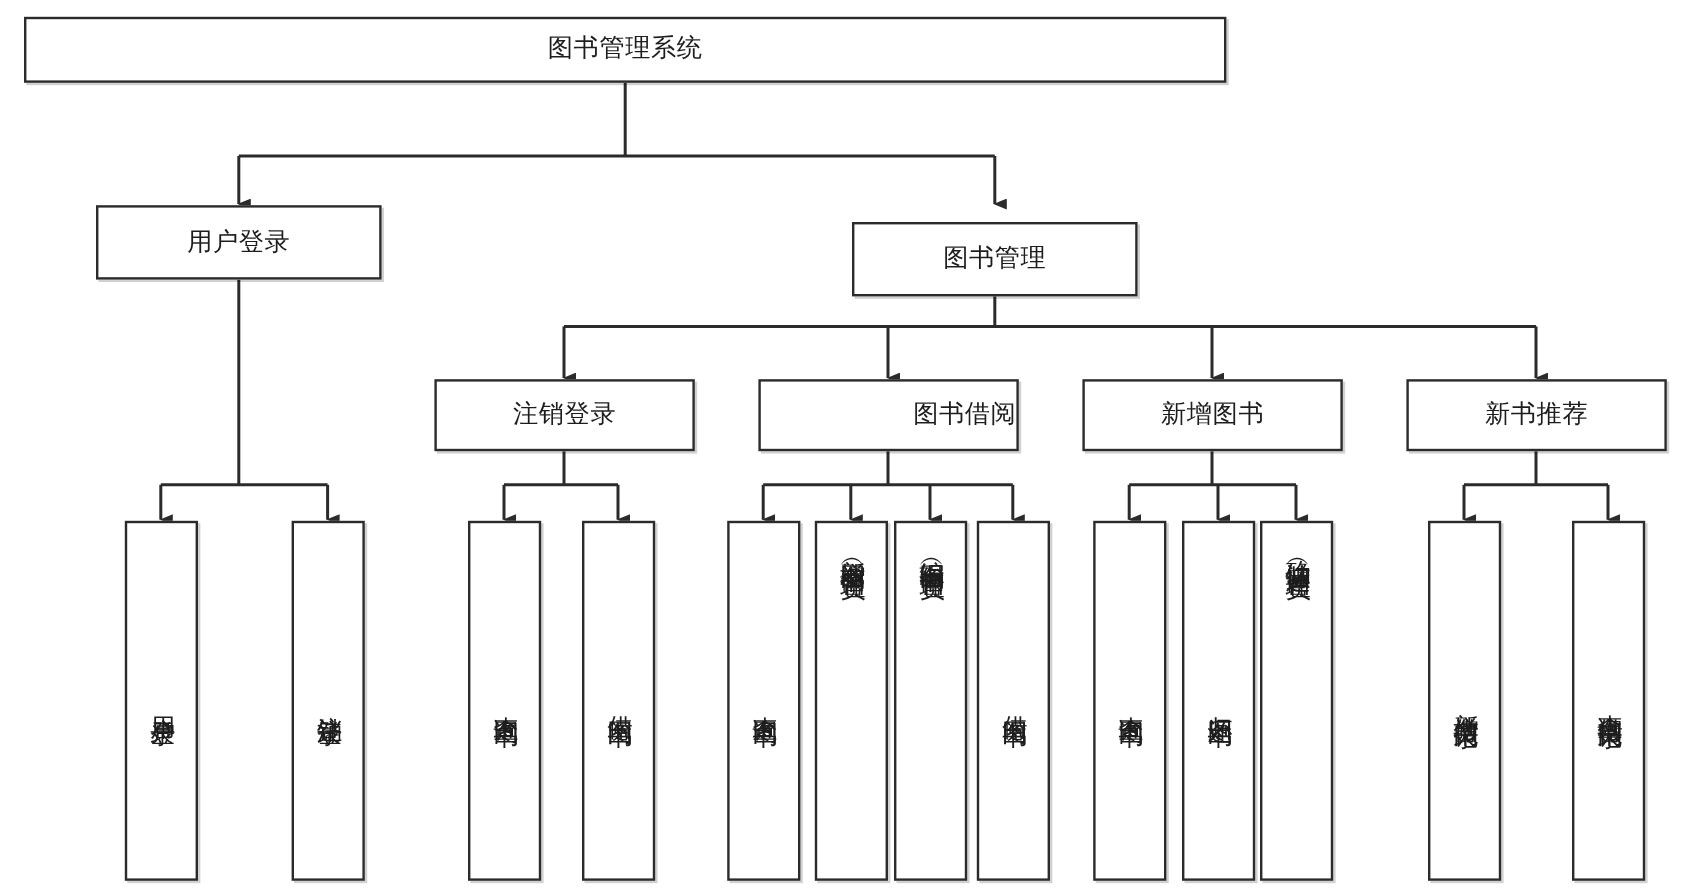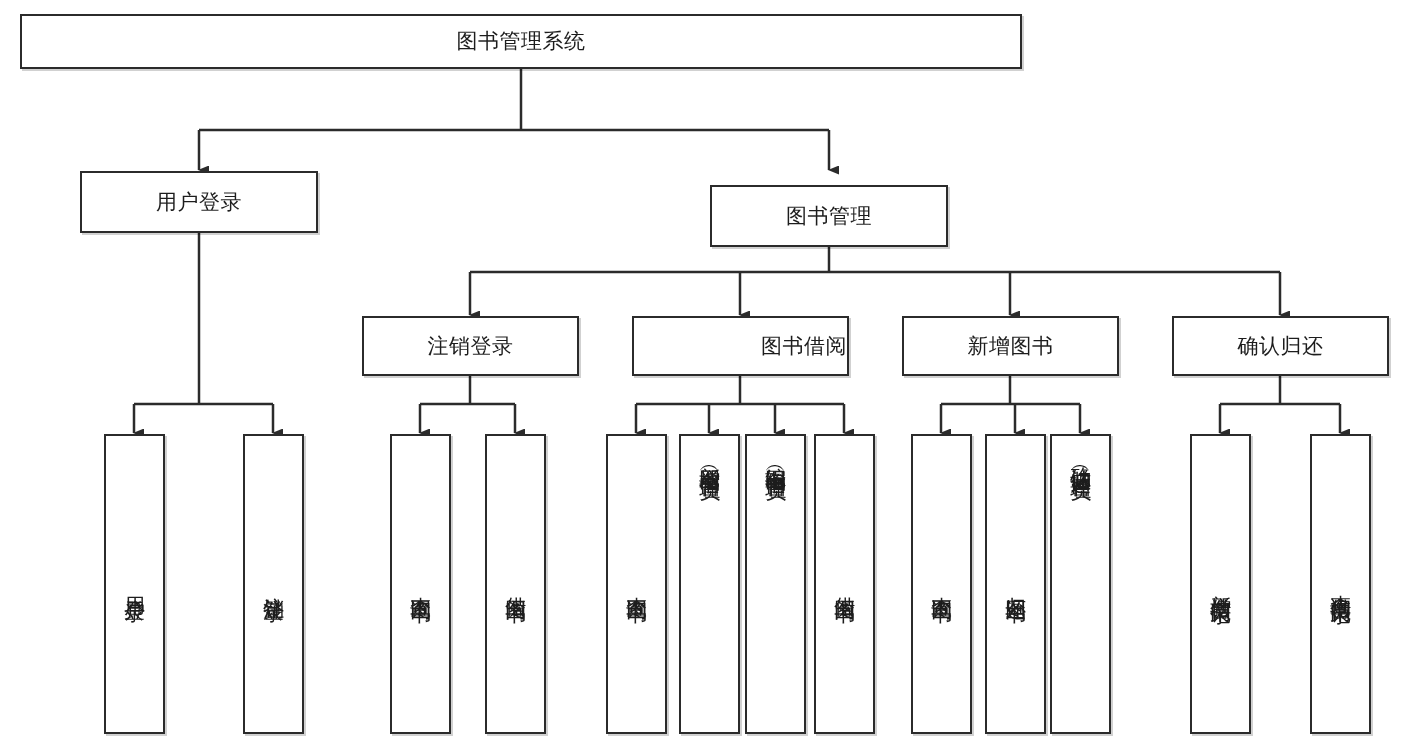--- a/index.html
+++ b/index.html
@@ -131,21 +131,21 @@
       <div class="node-box" style="left: 362px; top: 316px; width: 217px; height: 60px;">
         <span class="node-label">注销登录</span>
       </div>
       <div class="node-box" style="left: 632px; top: 316px; width: 217px; height: 60px; justify-content: flex-end;">
         <span class="node-label">图书借阅</span>
       </div>
       <div class="node-box" style="left: 902px; top: 316px; width: 217px; height: 60px;">
         <span class="node-label">新增图书</span>
       </div>
       <div class="node-box" style="left: 1172px; top: 316px; width: 217px; height: 60px;">
-        <span class="node-label">确认归还</span>
+        <span class="node-label">新书推荐</span>
       </div>
       <div class="node-box vertical centered" style="left: 104px; top: 434px; width: 61px; height: 300px;">
         <span class="node-label">用户登录</span>
       </div>
       <div class="node-box vertical centered" style="left: 243px; top: 434px; width: 61px; height: 300px;">
         <span class="node-label">注销登录</span>
       </div>
       <div class="node-box vertical centered" style="left: 390px; top: 434px; width: 61px; height: 300px;">
         <span class="node-label">查询图书</span>
       </div>

